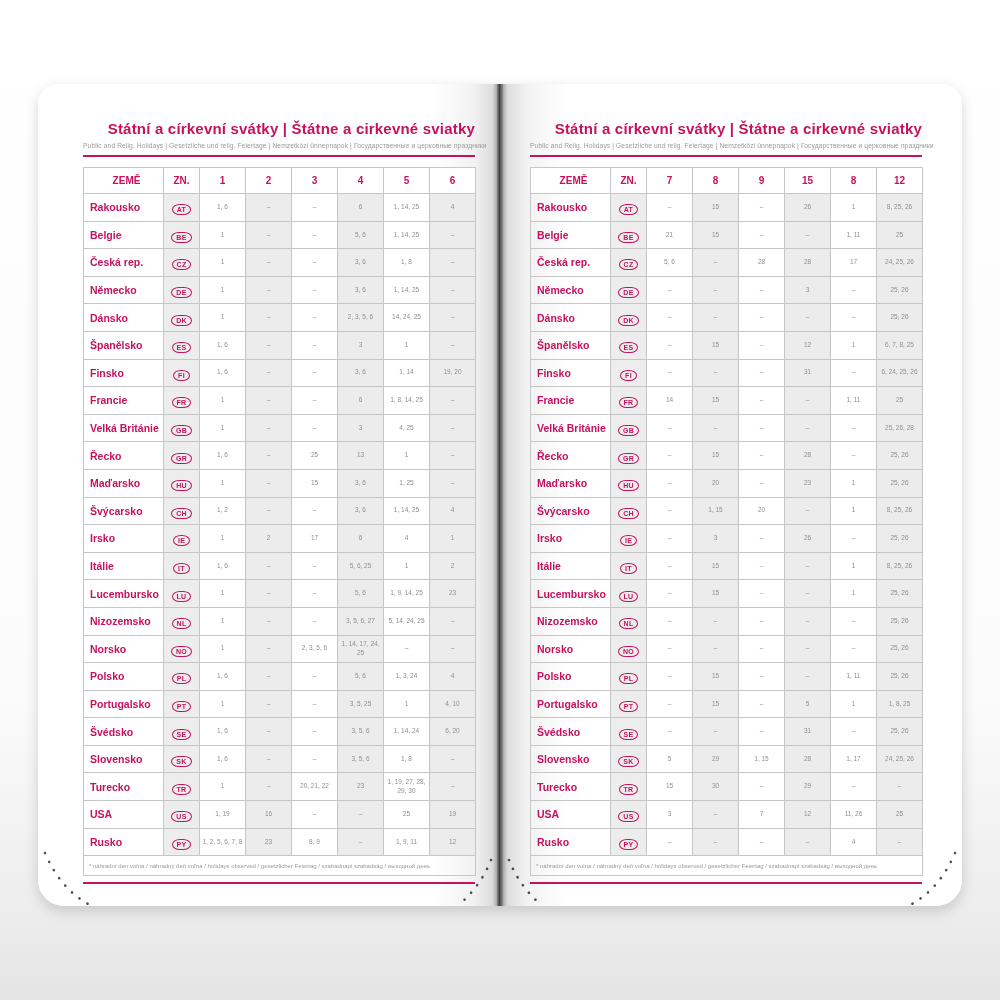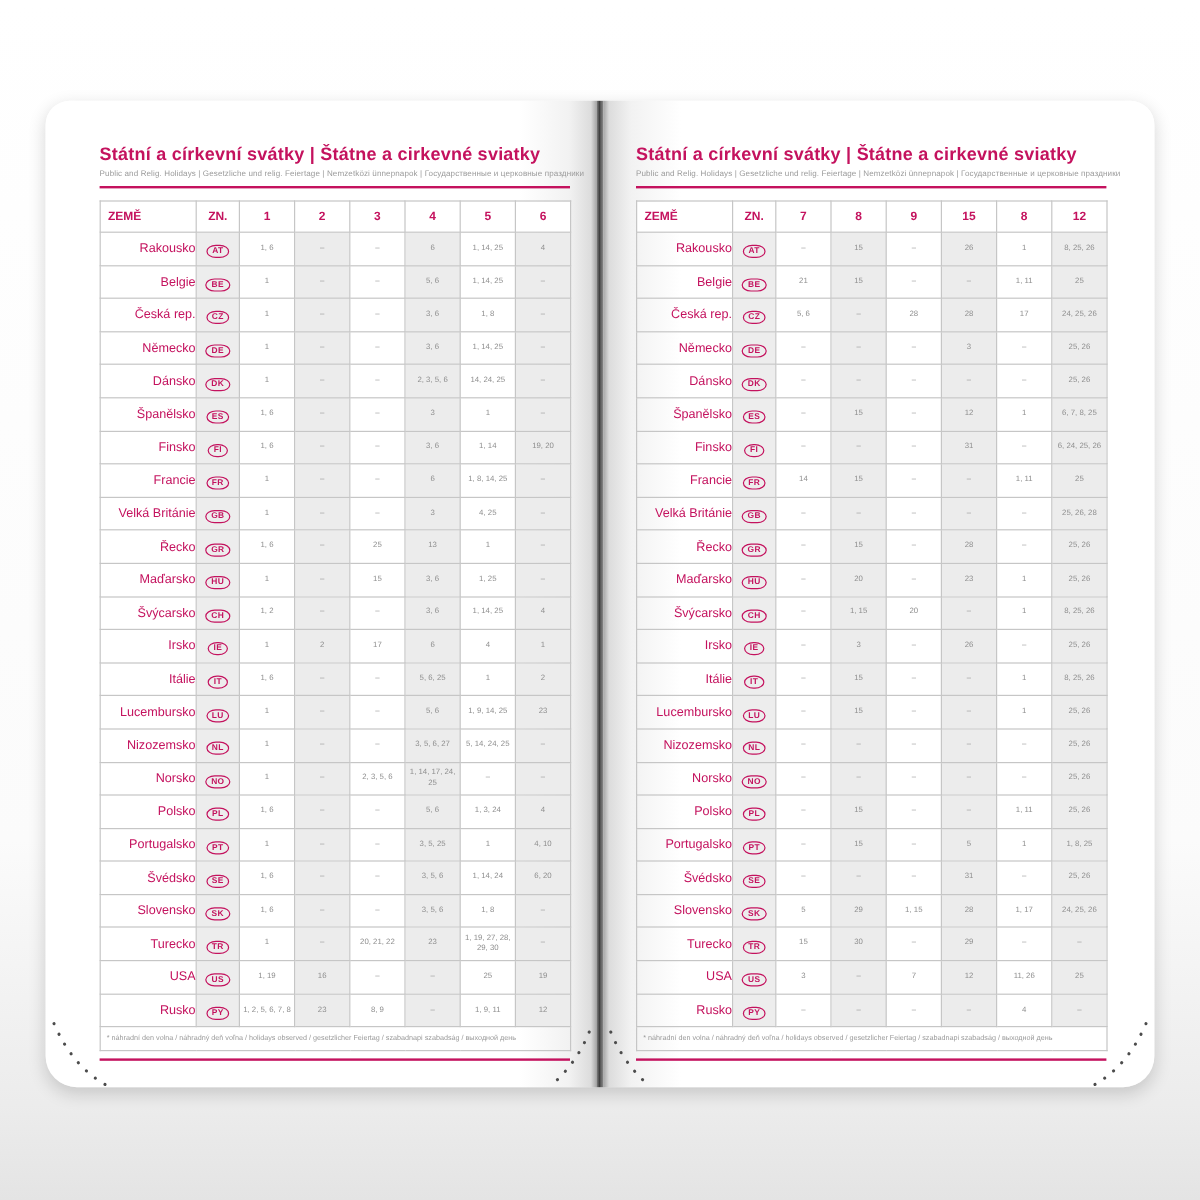--- a/index.html
+++ b/index.html
@@ -14,30 +14,30 @@
   .page{position:absolute;top:0;width:459px;height:822px;background:#fff;}
   .page.left{left:0;border-radius:20px 0 0 26px;
     background:linear-gradient(to right,#ffffff 0%,#ffffff 86%,#f2f2f2 95%,#dcdcdc 99%,#a8a8a8 100%);}
   .page.right{left:465px;border-radius:0 20px 26px 0;
     background:linear-gradient(to left,#ffffff 0%,#ffffff 86%,#f2f2f2 95%,#dcdcdc 99%,#a8a8a8 100%);}
   .spine{position:absolute;left:459px;top:0;width:6px;height:822px;
     background:linear-gradient(to right,#8a8a8a,#3c3c3c 45%,#575757 55%,#909090);}
   .content{position:absolute;top:0;width:392px;}
   .page.left .content{left:45px;}
   .page.right .content{left:27px;}
-  .title{margin-top:36px;text-align:left;font-size:15px;font-weight:bold;color:#c4125e;letter-spacing:.2px;}
+  .title{margin-top:36px;text-align:right;font-size:15px;font-weight:bold;color:#c4125e;letter-spacing:.2px;}
   .subtitle{margin-top:5px;text-align:center;font-size:6.7px;color:#9a9a9a;letter-spacing:.1px;white-space:nowrap;}
   .rule{height:2px;background:#c4125e;margin-top:6px;}
   .rule.bottom{height:1.6px;margin-top:6px;}
   table{border-collapse:collapse;table-layout:fixed;width:392px;margin-top:10px;}
   col.c-country{width:80px;} col.c-code{width:36px;} col.c-m{width:46px;}
   th,td{border:1px solid #c6c6c6;padding:0;overflow:hidden;}
   thead th{height:25px;color:#c4125e;font-size:10px;font-weight:bold;background:#fff;}
-  th.h-country{text-align:left;padding-left:6px;margin-left:40px;}
-  td.country{height:26.6px;color:#c4125e;font-size:10.5px;font-weight:normal;text-align:right;padding-left:6px;white-space:nowrap;}
+  th.h-country{text-align:center;padding-left:6px;margin-left:40px;}
+  td.country{height:26.6px;color:#c4125e;font-size:10.5px;font-weight:bold;text-align:left;padding-left:6px;white-space:nowrap;}
   td.code{text-align:center;background:#ededed;}
   .badge{display:inline-block;border:1px solid #c4125e;border-radius:10px/7px;
     padding:1px 4px;font-size:7px;font-weight:bold;color:#c4125e;letter-spacing:.3px;background:transparent;}
   td.num{text-align:center;color:#8f8f8f;font-size:6.5px;line-height:1.35;padding:0 2px;}
   td.num.shade{background:#ececec;}
   td.footnote{height:19px;font-size:6px;color:#9a9a9a;text-align:left;padding-left:5px;white-space:nowrap;}
   svg.stitches{position:absolute;left:-38px;top:-84px;pointer-events:none;}
 </style>
 </head>
 <body>

